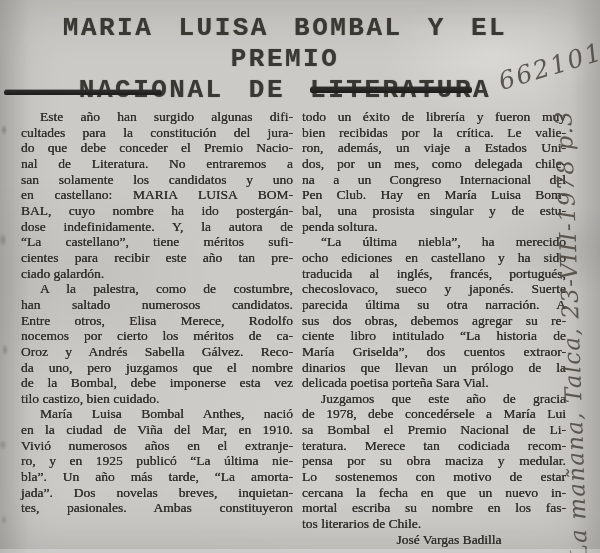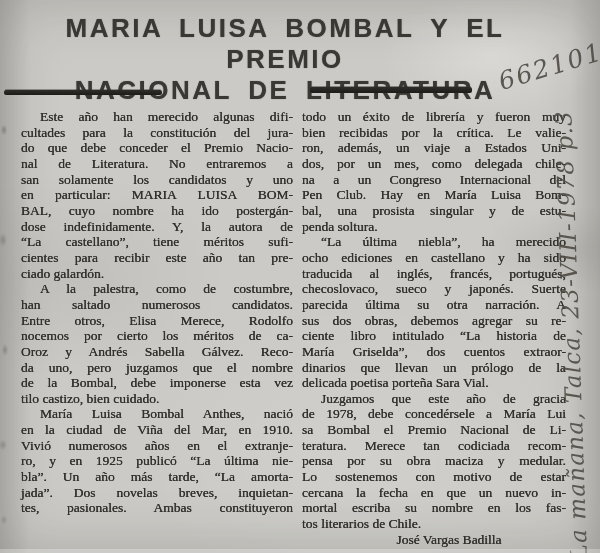--- a/index.html
+++ b/index.html
@@ -24,21 +24,21 @@
     background:
       radial-gradient(5px 8px at 4px 40px, rgba(60,58,54,.35), transparent 70%),
       radial-gradient(6px 10px at 3px 150px, rgba(60,58,54,.28), transparent 70%),
       radial-gradient(5px 9px at 5px 260px, rgba(60,58,54,.30), transparent 70%),
       radial-gradient(6px 8px at 3px 355px, rgba(60,58,54,.26), transparent 70%),
       radial-gradient(5px 7px at 4px 430px, rgba(60,58,54,.22), transparent 70%);
   }
   .headline {
     position: absolute; top: 13px; left: 0; right: 30px;
     text-align: center;
-    font-family: Liberation Sans, sans-serif;
+    font-family: Liberation Mono, monospace;
     font-weight: 700;
     font-size: 26px;
     line-height: 31px;
     letter-spacing: 2.5px;
     word-spacing: 7px;
     color: var(--headline_ink, #3a3833);
     text-shadow: 0 0 1px rgba(52,50,46,.65);
   }
   .catalog {
     position: absolute; left: 497px; top: 52px;
@@ -93,26 +93,26 @@
     <div>MARIA LUISA BOMBAL Y EL PREMIO</div>
     <div>NACIONAL DE LITERATURA</div>
   </div>
 
   <div class="catalog">662101</div>
 
   <div class="rule rule-left"></div>
   <div class="rule rule-right"></div>
 
   <div class="col col-left">
-      <div class="line indent">Este año han merecido algunas difi-</div>
+      <div class="line indent">Este año han surgido algunas difi-</div>
       <div class="line">cultades para la constitución del jura-</div>
       <div class="line">do que debe conceder el Premio Nacio-</div>
       <div class="line">nal de Literatura. No entraremos a</div>
       <div class="line">san solamente los candidatos y uno</div>
-      <div class="line">en particular: MARIA LUISA BOM-</div>
+      <div class="line">en castellano: MARIA LUISA BOM-</div>
       <div class="line">BAL, cuyo nombre ha ido postergán-</div>
       <div class="line">dose indefinidamente. Y, la autora de</div>
       <div class="line">“La castellano”, tiene méritos sufi-</div>
       <div class="line">cientes para recibir este año tan pre-</div>
       <div class="line end">ciado galardón.</div>
       <div class="line indent">A la palestra, como de costumbre,</div>
       <div class="line">han saltado numerosos candidatos.</div>
       <div class="line">Entre otros, Elisa Merece, Rodolfo</div>
       <div class="line">nocemos por cierto los méritos de ca-</div>
       <div class="line">Oroz y Andrés Sabella Gálvez. Reco-</div>

